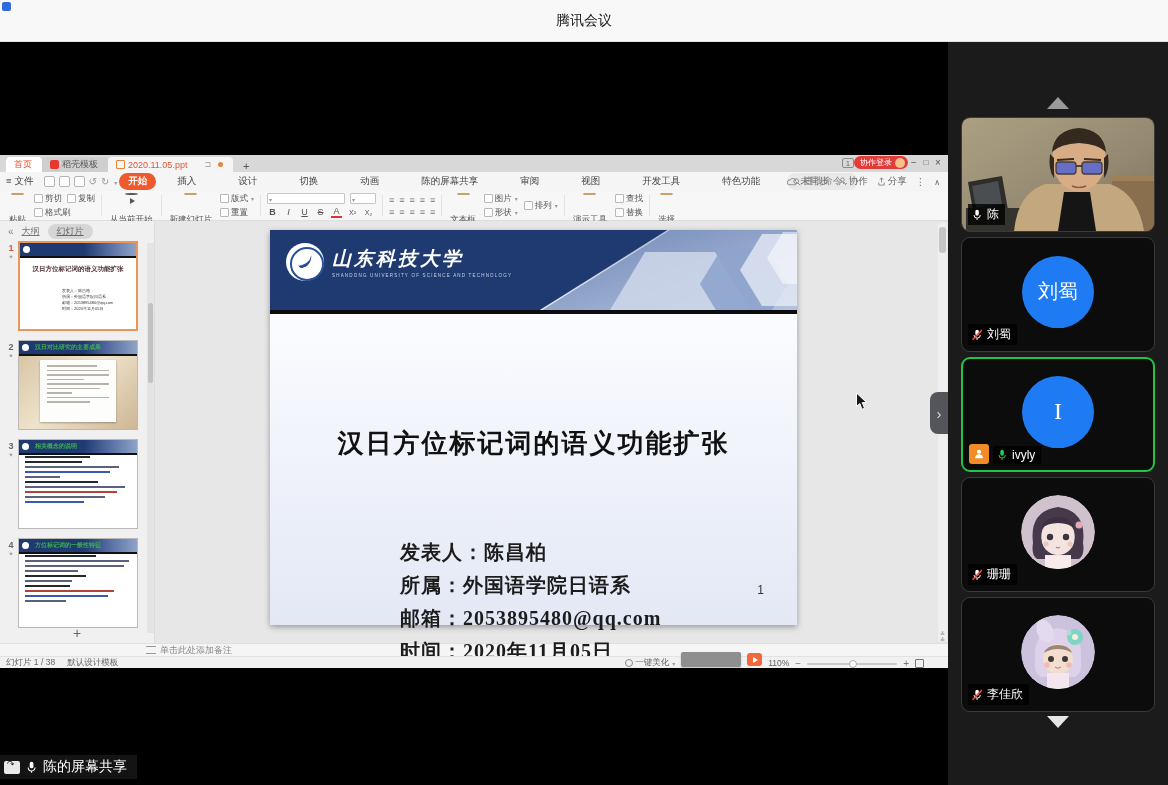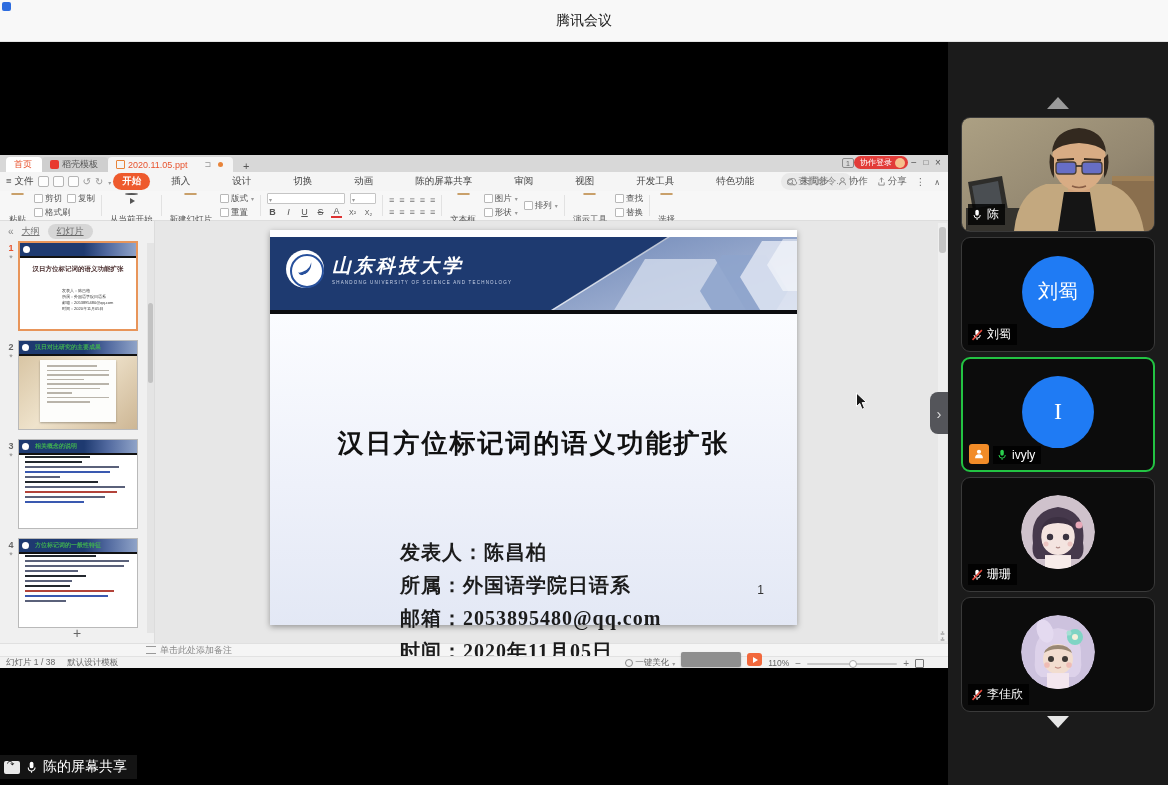--- a/index.html
+++ b/index.html
@@ -33,21 +33,21 @@
   .win-ctrls { position:absolute; right:4px; top:1px; display:flex; align-items:center; }
   .win-badge { width:12px; height:10px; border:1px solid #8a8a8a; border-radius:2px; font-size:7px; color:#666; text-align:center; line-height:9px; }
   .login-pill { background:#e23c39; color:#fff; font-size:8px; border-radius:8px; padding:1px 3px 1px 6px; display:flex; align-items:center; gap:3px; }
   .login-ava { width:10px; height:10px; border-radius:50%; background:#f5c08c; display:inline-block; }
   .wc { color:#555; font-size:10px; line-height:10px; width:12px; text-align:center; }
   .wc.min::before { content:"−"; } .wc.max::before { content:"□"; font-size:8px; } .wc.close::before { content:"×"; }
 
   
   .wps-menubar { height:19px; background:#f5f5f5; display:flex; align-items:center; font-size:9.5px; color:#444; padding-left:6px; position:relative; }
   .hamb::before { content:"≡"; color:#666; margin-right:3px; }
-  .file-menu { display:flex; align-items:flex-start; margin-right:2px; }
+  .file-menu { display:flex; align-items:flex-start; margin-right:8px; }
   .qico { width:11px; height:11px; border:1px solid #b5b5b5; border-radius:2px; margin:0 2px; background:#fdfdfd; }
   .undo { color:#999; margin:0 2px; font-size:10px; }
   .menu-item { padding:2px 21px; }
   .menu-item.start { background:#ee5a2d; color:#fff; border-radius:9px; padding:2px 9px; font-weight:bold; }
   .cmd-search { background:#e9e9e9; border-radius:9px; color:#8a8a8a; padding:2px 10px 2px 6px; display:flex; align-items:center; gap:3px; margin-left:6px; }
   .menubar-right { position:absolute; right:8px; top:0; height:19px; display:flex; align-items:center; gap:9px; color:#666; }
   .mr-item { display:flex; align-items:center; gap:2px; }
   .dots::before { content:"⋮"; } .chev-up::before { content:"∧"; font-size:8px; }
 
   
@@ -96,21 +96,21 @@
   .tb.b { background:#23282e; } .tb.r { background:#b2433a; } .tb.u { background:#3a59b0; }
   .panel-scroll { position:absolute; right:0; top:22px; width:7px; height:390px; background:#e4e4e4; }
   .panel-scroll .sthumb { width:5px; margin:60px auto 0; height:80px; background:#c2c2c2; border-radius:3px; }
   .add-slide { position:absolute; bottom:2px; left:0; width:100%; text-align:center; color:#666; }
   .add-slide::before { content:"+"; font-size:14px; }
 
   
   .canvas { flex:1; position:relative; }
   .slide { position:absolute; left:115px; top:9px; width:527px; height:395px; background:#fff;
     box-shadow:0 2px 6px rgba(0,0,0,.35); }
-  .s-head { position:relative; height:80px; background:#1e3a70; overflow:hidden;margin-top:7px; }
+  .s-head { position:relative; height:80px; background:#1e3a70; overflow:hidden; }
   .s-head-black { position:absolute; left:0; top:80px; width:100%; height:4px; background:#0c0c10; }
   .s-body { position:absolute; left:0; top:84px; right:0; bottom:0; background:linear-gradient(180deg,#fbfcff 0%,#eef1fa 55%,#e3e8f5 100%); }
   .uni-row { position:absolute; left:16px; top:13px; display:flex; align-items:center; gap:8px; }
   .uni-logo { width:38px; height:38px; border-radius:50%; background:#fff; position:relative; flex:0 0 auto; }
   .uni-logo::after { content:""; position:absolute; left:4px; top:4px; width:30px; height:30px; border-radius:50%; border:2px solid #27509c; }
   .uni-logo .bird { position:absolute; left:11px; top:12px; width:16px; height:12px; border-bottom:3px solid #27509c; border-radius:0 0 12px 4px; transform:rotate(-18deg); }
   .uni-names { display:flex; flex-direction:column; gap:1px; }
   .uni-cn { font-family:"Liberation Serif","DejaVu Serif",serif; font-style:italic; font-weight:bold; font-size:19px; color:#fff; letter-spacing:3px; }
   .uni-en { font-size:4.5px; color:#c9d3e8; letter-spacing:1.2px; }
   .s-title { position:absolute; left:0; top:112px; width:100%; text-align:center; font-size:26px; font-weight:bold; color:#111; letter-spacing:2px; }

